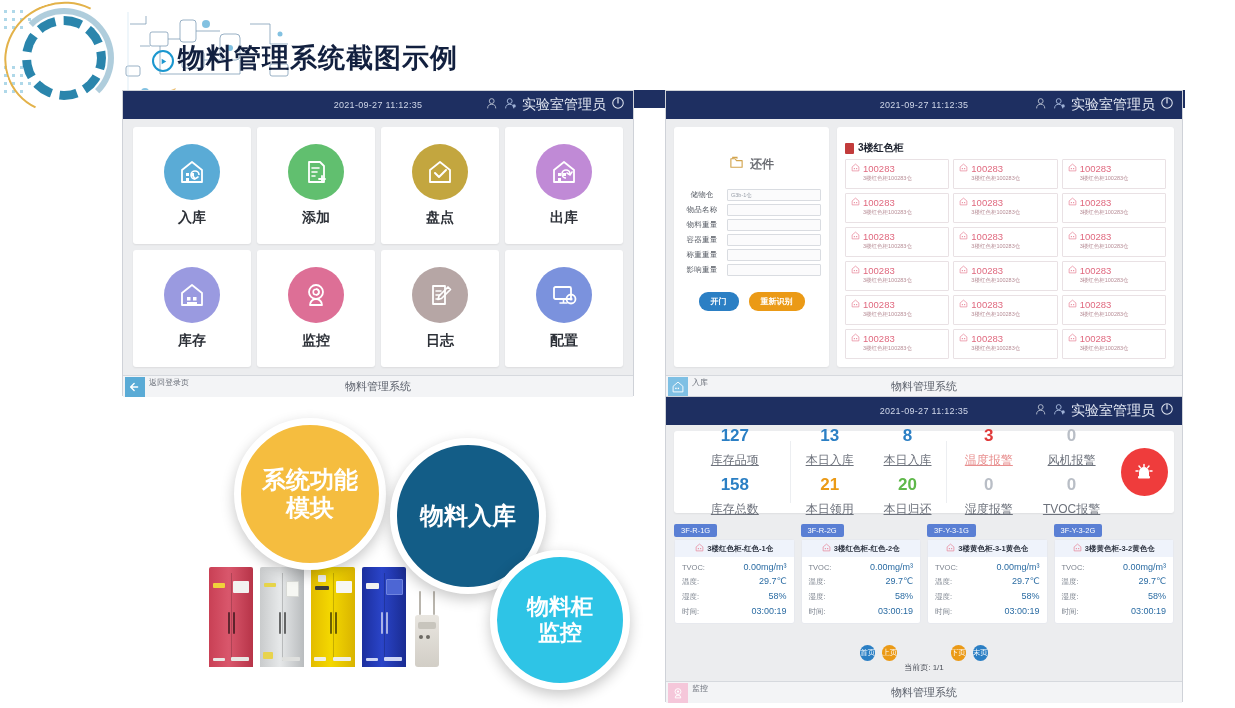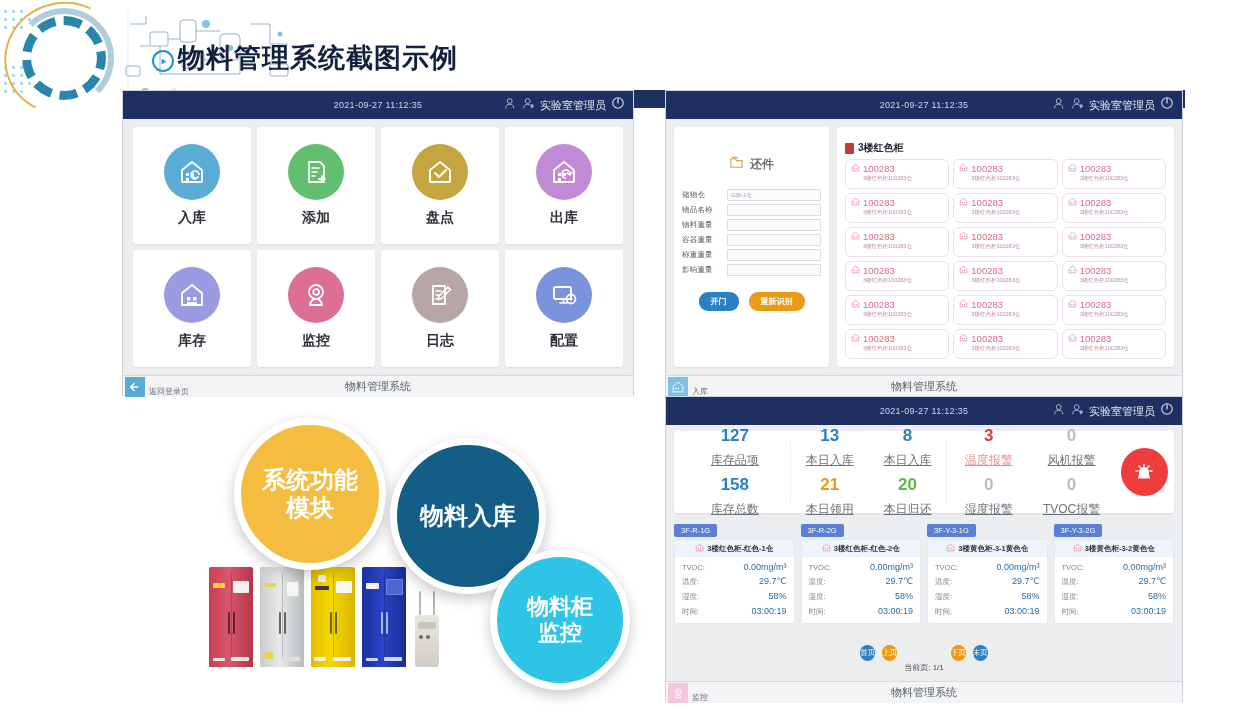--- a/index.html
+++ b/index.html
@@ -72,32 +72,32 @@
     height: 28px; background: #1e2f61; color: #ffffff;
     display: flex; align-items: center; position: relative;
   }
   .app-topbar .ts {
     position: absolute; left: 50%; transform: translateX(-50%);
     font-size: 9px; color: #cfd6e8; letter-spacing: .3px;
   }
   .app-topbar .user-area {
     position: absolute; right: 8px; display: flex; align-items: center; gap: 5px;
   }
-  .user-area .uname { font-size: 11px; color: #e2e7f2; }
+  .user-area .uname { font-size: 14px; color: #e2e7f2; }
   .ic { display: inline-block; }
 
   .app-bottom {
     height: 22px; background: #f3f4f6; border-top: 1px solid #d6d9de;
     display: flex; align-items: center; position: relative;
   }
   .app-bottom .sys-name {
     position: absolute; left: 50%; transform: translateX(-50%);
     font-size: 11px; color: #5a5f6a;
   }
-  .bottom-left-btn { display: flex; align-items: flex-end; gap: 4px; padding-left: 2px; }
+  .bottom-left-btn { display: flex; align-items: flex-start; gap: 4px; padding-left: 2px; }
   .bottom-left-btn .sq {
     width: 20px; height: 20px; display: flex; align-items: center; justify-content: center;
   }
   .bottom-left-btn .lbl { font-size: 8px; color: #6a6f79; }
 
   
   #panel-menu { left: 122px; top: 90px; width: 512px; height: 306px; }
   .menu-grid {
     display: grid; grid-template-columns: repeat(4, 1fr); grid-template-rows: repeat(2, 1fr);
     gap: 6px; padding: 8px 10px; height: 256px;
@@ -120,21 +120,21 @@
     width: 155px; background: #fff; border-radius: 3px; padding: 10px 8px;
     box-shadow: 0 1px 2px rgba(0,0,0,.06);
     display: flex; flex-direction: column;
   }
   .inb-left-title {
     display: flex; align-items: center; justify-content: center; gap: 6px;
     margin: 18px 0 16px 0; font-size: 12px; color: #6d6f75; font-weight: bold;
   }
   .form-rows { display: flex; flex-direction: column; gap: 3px; }
   .form-row { display: flex; align-items: center; gap: 5px; }
-  .form-row .flabel { font-size: 7.5px; color: #555a63; width: 40px; text-align: left; letter-spacing: .2px; }
+  .form-row .flabel { font-size: 7.5px; color: #555a63; width: 40px; text-align: center; letter-spacing: .2px; }
   .form-row .finput {
     flex: 1; height: 12px; background: #fbfbfc; border: 1px solid #d9dce1; border-radius: 1px;
     font-size: 5.5px; color: #9aa0aa; padding: 0 3px; line-height: 11px;
   }
   .inb-btns { display: flex; gap: 10px; justify-content: center; margin-top: 16px; }
   .pill {
     border: none; border-radius: 9px; color: #fff; font-size: 8px;
     padding: 4px 12px; cursor: pointer; font-weight: bold;
     font-family: "Liberation Sans", sans-serif;
   }
@@ -142,21 +142,21 @@
   .pill.orange { background: #eb9a16; }
 
   .inb-right {
     flex: 1; background: #fff; border-radius: 3px; padding: 14px 8px;
     box-shadow: 0 1px 2px rgba(0,0,0,.06);
   }
   .cab-title { display: flex; align-items: center; gap: 4px; font-size: 10px; font-weight: bold; color: #1f2430; margin-bottom: 4px; }
   .cab-title .cab-sq { width: 9px; height: 11px; background: #c23b3b; border-radius: 1px; }
   .bin-grid { display: grid; grid-template-columns: repeat(3, 1fr); gap: 4px; }
   .bin-card {
-    border: 1px solid #e9e1e4; border-radius: 6px; background: #fff;
+    border: 1px solid #e9e1e4; border-radius: 1px; background: #fff;
     padding: 3px 5px; height: 30px;
   }
   .bin-id { display: flex; align-items: center; gap: 3px; font-size: 9.5px; color: #e0697f; }
   .bin-sub { font-size: 5.5px; color: #b78d96; padding-left: 12px; margin-top: 1px; }
 
   
   #panel-monitor { left: 665px; top: 396px; width: 518px; height: 306px; }
   .mon-body { padding: 6px 8px; height: 256px; display: flex; flex-direction: column; gap: 6px; }
   .stats-card {
     background: #fff; border-radius: 3px; box-shadow: 0 1px 2px rgba(0,0,0,.06);

